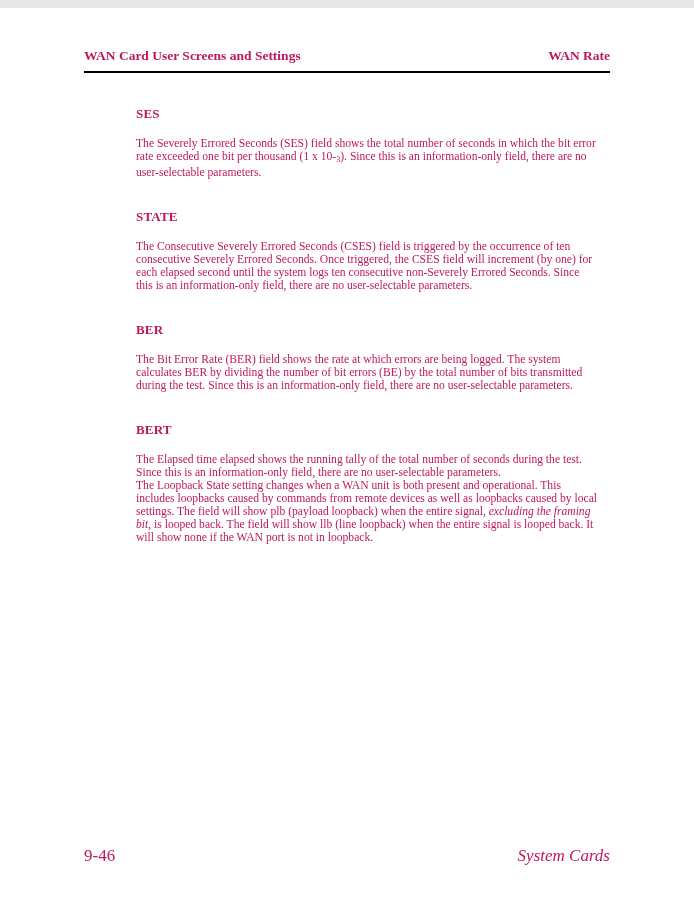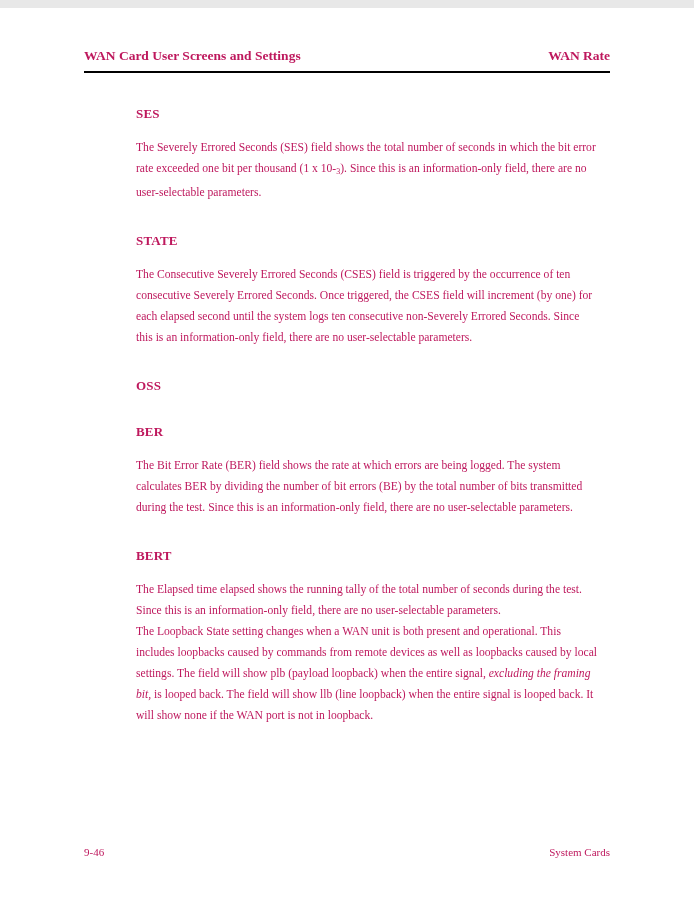--- a/index.html
+++ b/index.html
@@ -45,40 +45,40 @@
     font-size: 13px;
     font-weight: 700;
     margin: 30px 0 15px 0;
     letter-spacing: 0.2px;
   }
   .content section:first-child h2 {
     margin-top: 12px;
   }
   .content p {
     font-size: 11.6px;
-    line-height: 21px;
+    line-height: 13px;
     margin: 0;
   }
   .sub {
     font-size: 8px;
     vertical-align: -2px;
   }
   .b { font-weight: 400; }
   .i { font-style: italic; }
   .page-footer {
     position: absolute;
     left: 84px;
     right: 84px;
     top: 838px;
     display: flex;
     justify-content: space-between;
     align-items: baseline;
-    font-size: 11px;
+    font-size: 17px;
   }
-  .footer-right { }
+  .footer-right { font-style: italic; }
 </style>
 </head>
 <body>
 
 <div class="page">
 
   <div class="page-header">
     <div class="header-row">
       <span>WAN Card User Screens and Settings</span>
       <span>WAN Rate</span>
@@ -92,21 +92,20 @@
       <h2>SES</h2>
       <p><span>The Severely Errored Seconds (SES) field shows the total number of seconds in which the bit error rate exceeded one bit per thousand (1 x 10-</span><span class="sub">3</span><span>). Since this is an information-only field, there are no user-selectable parameters.</span></p>
     </section>
 
     <section>
       <h2>STATE</h2>
       <p>The Consecutive Severely Errored Seconds (CSES) field is triggered by the occurrence of ten consecutive Severely Errored Seconds. Once triggered, the CSES field will increment (by one) for each elapsed second until the system logs ten consecutive non-Severely Errored Seconds. Since this is an information-only field, there are no user-selectable parameters.</p>
     </section>
 
     <section>
-      <h2>OSS</h2>
     </section>
 
     <section>
       <h2>BER</h2>
       <p>The Bit Error Rate (BER) field shows the rate at which errors are being logged. The system calculates BER by dividing the number of bit errors (BE) by the total number of bits transmitted during the test. Since this is an information-only field, there are no user-selectable parameters.</p>
     </section>
 
     <section>
       <h2>BERT</h2>
       <p>The Elapsed time elapsed shows the running tally of the total number of seconds during the test. Since this is an information-only field, there are no user-selectable parameters.</p>

